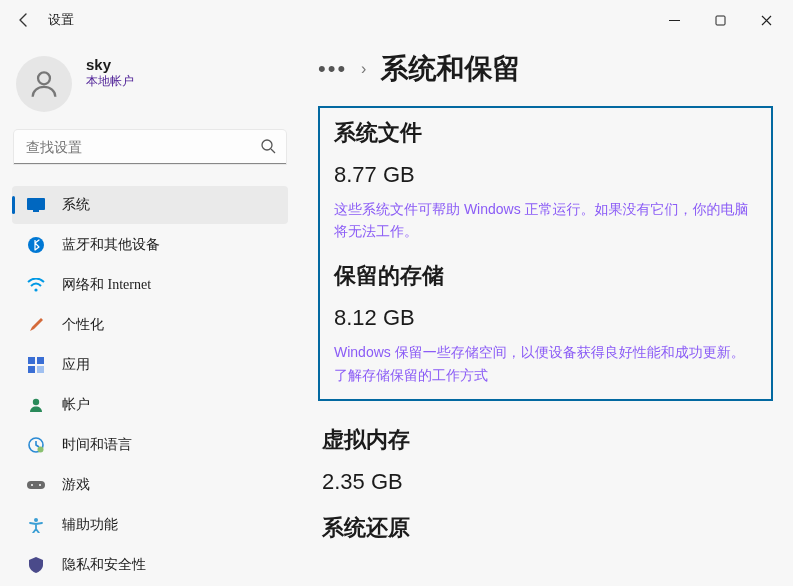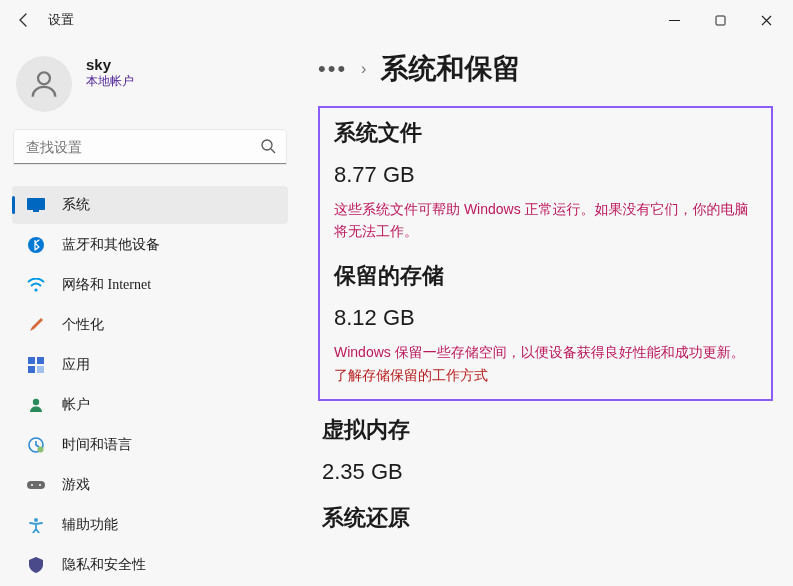--- a/index.html
+++ b/index.html
@@ -96,29 +96,29 @@
     overflow-y: auto;
   }
   .breadcrumb {
     display: flex; align-items: center; gap: 14px;
     margin-bottom: 18px;
   }
   .dots { font-size: 22px; letter-spacing: 2px; color: #555; cursor: pointer; line-height: 1;}
   .chev { font-size: 16px; color: #777; }
   .page-title { font-size: 28px; font-weight: 600; }
   .highlight-box {
-    border: 2px solid #8b5cf6;
+    border: 2px solid #0369a1;
     padding: 10px 14px 14px 14px;
-    margin-bottom: 14px;
+    margin-bottom: 24px;
   }
   .section-title { font-size: 22px; font-weight: 600; margin-bottom: 14px; }
   .big-value { font-size: 22px; font-weight: 400; margin-bottom: 10px; }
-  .desc { font-size: 14px; color: #be185d; line-height: 1.6; margin-bottom: 4px; }
+  .desc { font-size: 14px; color: #8b5cf6; line-height: 1.6; margin-bottom: 4px; }
   .subblock { margin-bottom: 18px; }
-  .link { color: #b91c1c; font-size: 14px; cursor: pointer; }
+  .link { color: #8b5cf6; font-size: 14px; cursor: pointer; }
   .plain-block { padding: 0 4px; }
 </style>
 </head>
 <body>
 
 <div class="titlebar">
   <div class="back-btn">
     <svg width="16" height="16" viewBox="0 0 16 16">
         <path d="M10 2 L4 8 L10 14" stroke="#333" stroke-width="1.4" fill="none" stroke-linecap="round" stroke-linejoin="round"></path>
       </svg>

